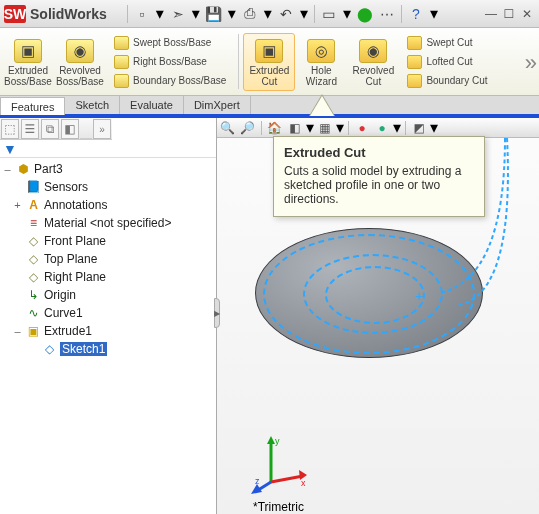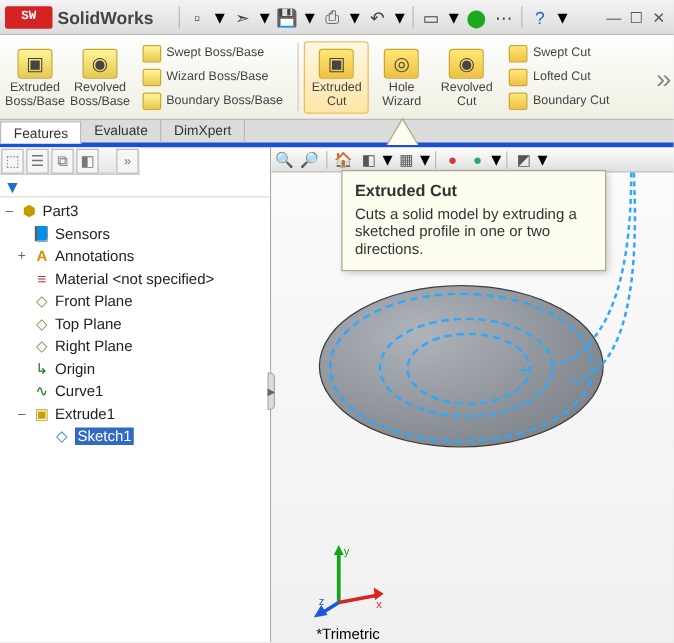--- a/index.html
+++ b/index.html
@@ -1,20 +1,20 @@
 <!DOCTYPE html>
 <html><head>
 <meta charset="utf-8">
 <style>
   * { box-sizing: border-box; margin: 0; padding: 0; font-family: "Segoe UI", Tahoma, Arial, sans-serif; }
   body { width: 539px; height: 514px; background: #e8e8e8; overflow: hidden; position: relative; }
 
   
   .titlebar { height: 28px; background: linear-gradient(#f4f4f4, #dcdcdc); display: flex; align-items: center; padding: 0 4px; border-bottom: 1px solid #bbb; }
-  .app-icon { width: 38px; height: 18px; background: #d32323; color: #fff; font-size: 10px; font-weight: bold; border-radius: 2px; display: flex; align-items: center; justify-content: center; margin-right: 4px; font-family: Liberation Mono, monospace; }
+  .app-icon { width: 22px; height: 18px; background: #d32323; color: #fff; font-size: 14px; font-weight: bold; border-radius: 2px; display: flex; align-items: center; justify-content: center; margin-right: 4px; }
   .app-name { font-size: 14px; color: #444; }
   .qat { display: flex; align-items: center; gap: 6px; margin-left: 20px; }
   .qat-icon { width: 16px; height: 16px; display: flex; align-items: center; justify-content: center; font-size: 14px; color: #444; cursor: pointer; }
   .qat-sep { width: 1px; height: 18px; background: #bbb; }
   .window-controls { margin-left: auto; display: flex; gap: 2px; }
   .win-btn { width: 16px; height: 16px; font-size: 12px; color: #555; cursor: pointer; display: flex; align-items: center; justify-content: center; }
 
   
   .ribbon { height: 68px; background: linear-gradient(#fefefe, #f0f0e2); border-bottom: 1px solid #bbb; display: flex; align-items: stretch; padding: 2px; position: relative; }
   .ribbon-group { display: flex; align-items: center; }
@@ -106,21 +106,21 @@
       <div class="bicon ygreen">◉</div>
       <span>Revolved Boss/Base</span>
     </div>
     <div class="col">
       <div class="small-btn">
           <span class="sicon ygreen"></span>
           <span>Swept Boss/Base</span>
         </div>
       <div class="small-btn">
           <span class="sicon ygreen"></span>
-          <span>Wizard Boss/Base</span>
+          <span>Right Boss/Base</span>
         </div>
       <div class="small-btn">
           <span class="sicon ygreen"></span>
           <span>Boundary Boss/Base</span>
         </div>
     </div>
   </div>
   <div style="width:1px;background:#ccc;margin:4px 4px;"></div>
   <div class="ribbon-group">
     <div class="big-btn active">
@@ -148,20 +148,21 @@
           <span class="sicon ypink"></span>
           <span>Boundary Cut</span>
         </div>
     </div>
   </div>
   <div class="ribbon-arrow">»</div>
 </div>
 
 <div class="tabs">
   <div class="tab active">Features</div>
+  <div class="tab">Sketch</div>
   <div class="tab">Evaluate</div>
   <div class="tab">DimXpert</div>
 </div>
 
 <div class="main">
 
   <div class="panel">
     <div class="panel-toolbar side-tabs">
       <div class="side-tab">⬚</div>
       <div class="side-tab">☰</div>

